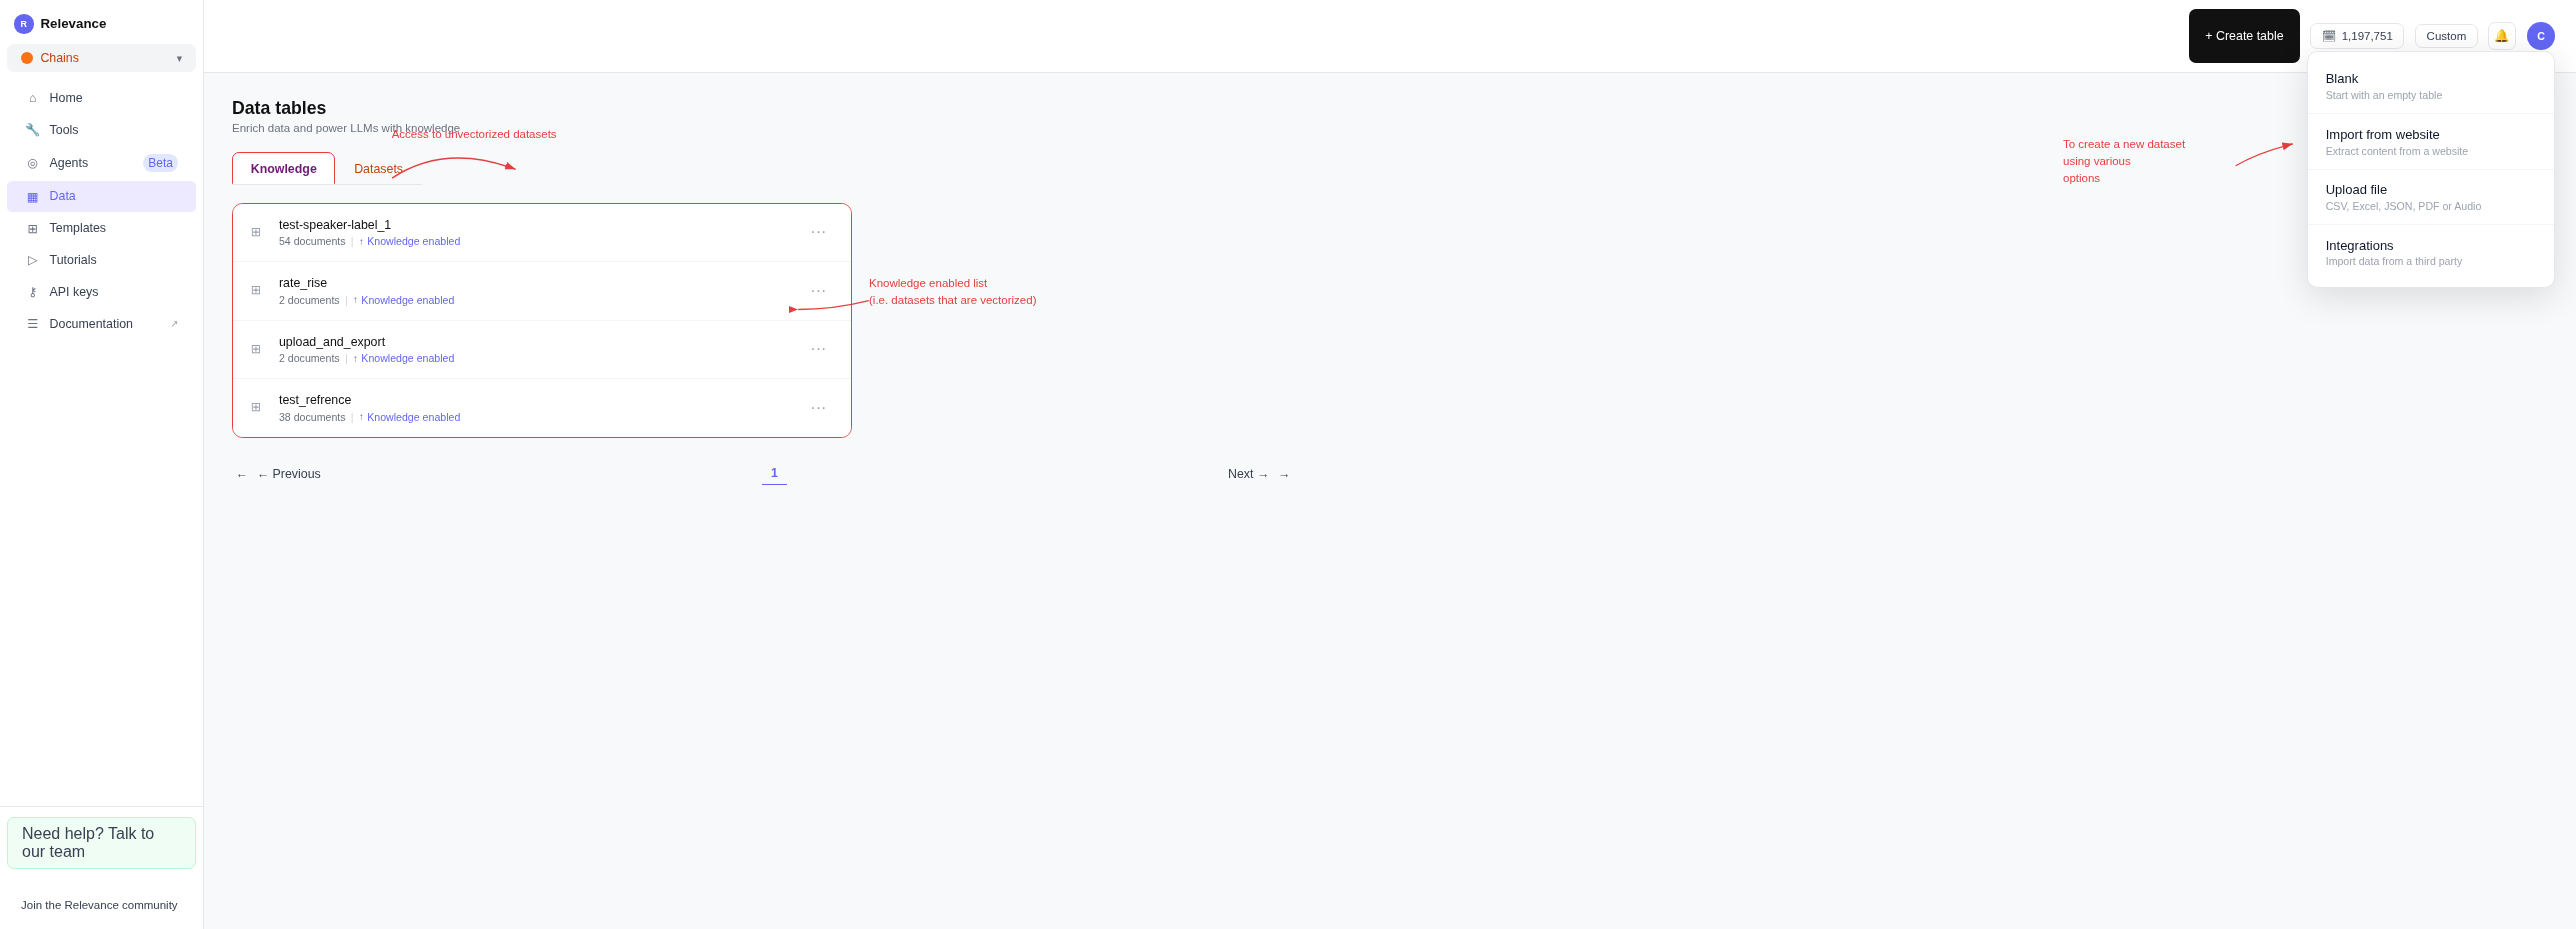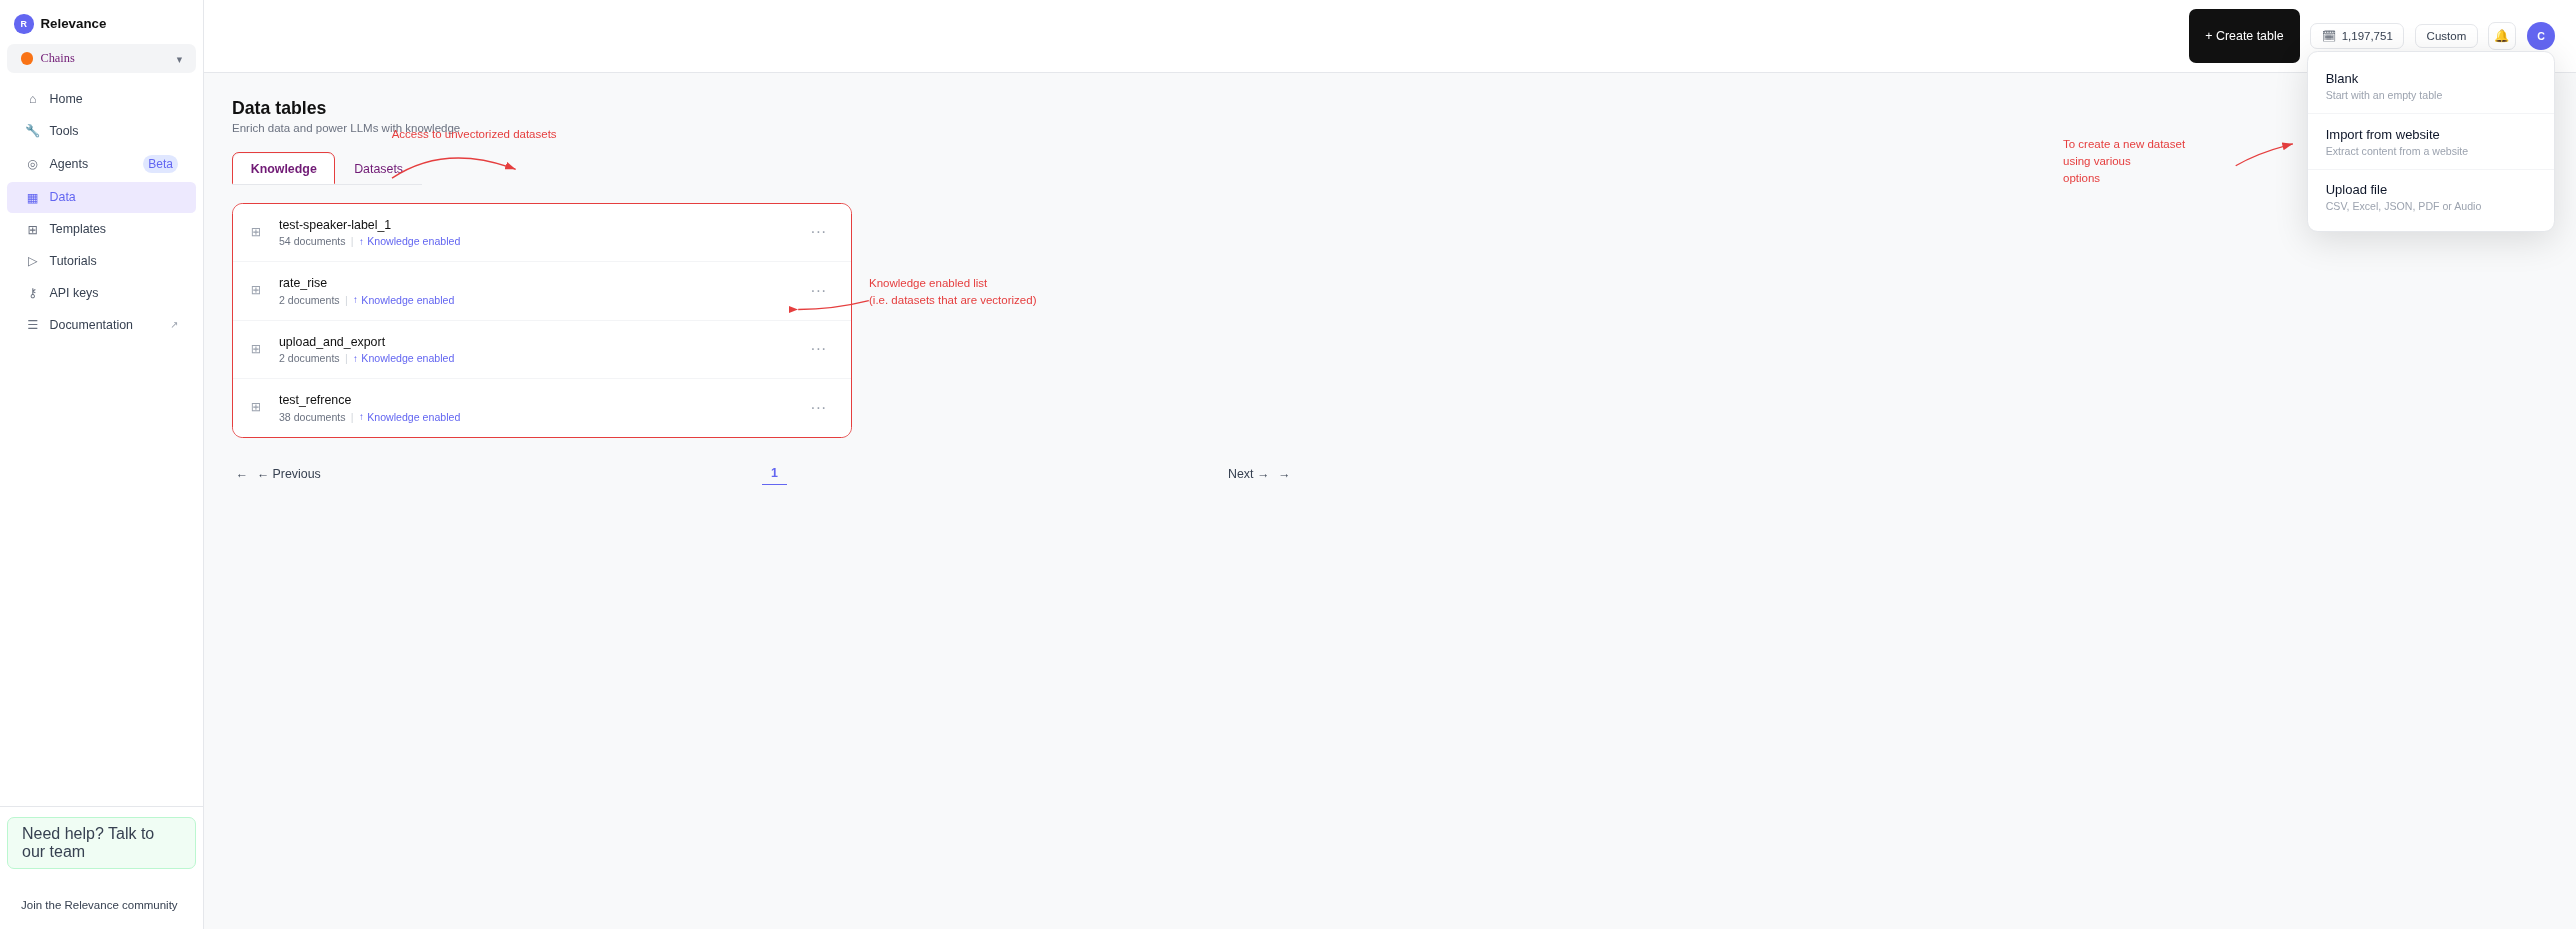--- a/index.html
+++ b/index.html
@@ -43,21 +43,21 @@
       cursor: pointer;
     }
     .chains-left {
       display: flex; align-items: center; gap: 7px;
     }
     .chains-dot {
       width: 12.4px; height: 12.4px;
       background: #f97316;
       border-radius: 50%;
     }
-    .chains-label { font-size: 12.4px; font-weight: 500; color: #701a75; font-family: Liberation Serif, serif; }
+    .chains-label { font-size: 12.4px; font-weight: 500; color: #c2410c; }
     .chevron-icon { color: #6b7280; font-size: 10.6px; }
 
     .sidebar-nav { flex: 1; padding: 7px 0; }
     .nav-item {
       display: flex;
       align-items: center;
       gap: 8.9px;
       padding: 8px 17.7px;
       font-size: 12.4px;
       color: #374151;
@@ -193,21 +193,21 @@
     
     .tabs {
       display: flex;
       gap: 0;
       margin-bottom: 17.7px;
       border-bottom: 0.9px solid #e5e7eb;
     }
     .tab {
       padding: 8px 17.7px;
       font-size: 12.4px;
-      color: #701a75;
+      color: #c2410c;
       cursor: pointer;
       border: 0.9px solid transparent;
       border-radius: 7px 7px 0 0;
       position: relative;
       bottom: -0.9px;
     }
     .tab.active {
       color: #701a75;
       font-weight: 700;
       background: #fff;
@@ -427,20 +427,24 @@
         <div class="dropdown-item-title">Blank</div>
         <div class="dropdown-item-desc">Start with an empty table</div>
       </div>
       <div class="dropdown-item">
         <div class="dropdown-item-title">Import from website</div>
         <div class="dropdown-item-desc">Extract content from a website</div>
       </div>
       <div class="dropdown-item">
         <div class="dropdown-item-title">Upload file</div>
         <div class="dropdown-item-desc">CSV, Excel, JSON, PDF or Audio</div>
+      </div>
+      <div class="dropdown-item">
+        <div class="dropdown-item-title">Integrations</div>
+        <div class="dropdown-item-desc">Import data from a third party</div>
       </div>
     </div>
   </div>
 
   <div class="content">
     <div class="page-title">Data tables</div>
     <div class="page-subtitle">Enrich data and power LLMs with knowledge</div>
 
     
     <div style="position:relative; display:inline-block; margin-bottom: 17.7px;">

